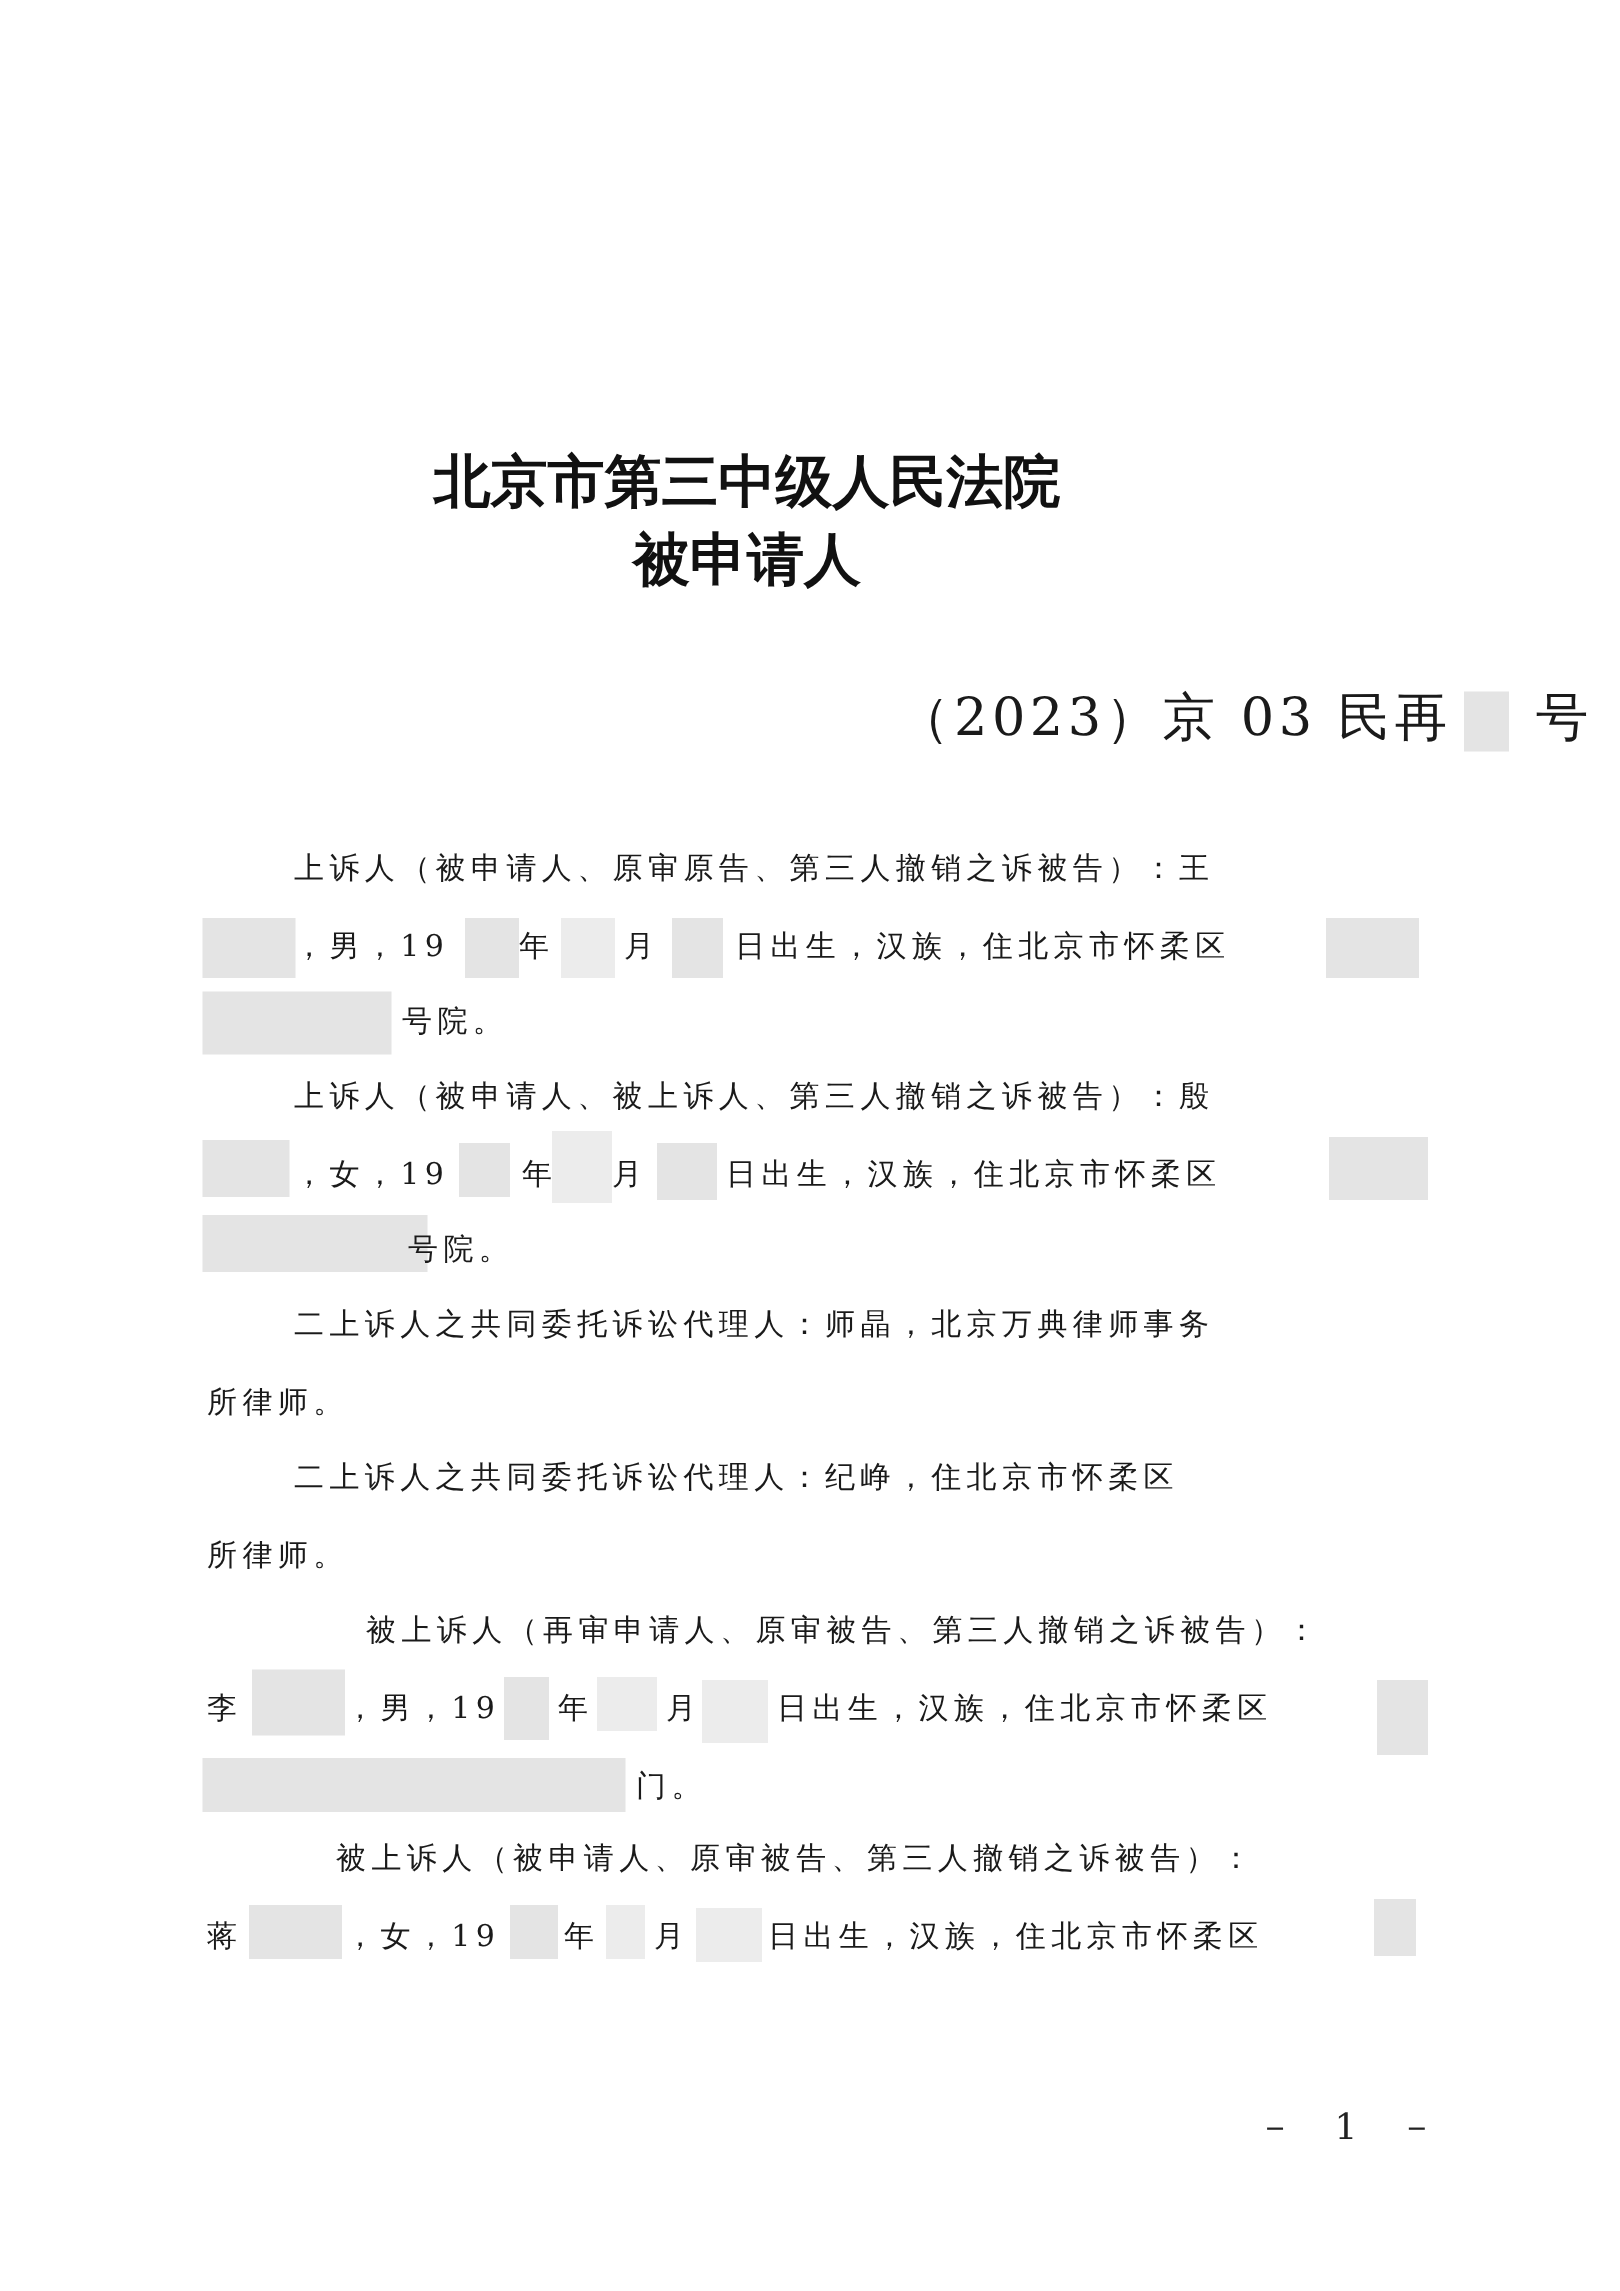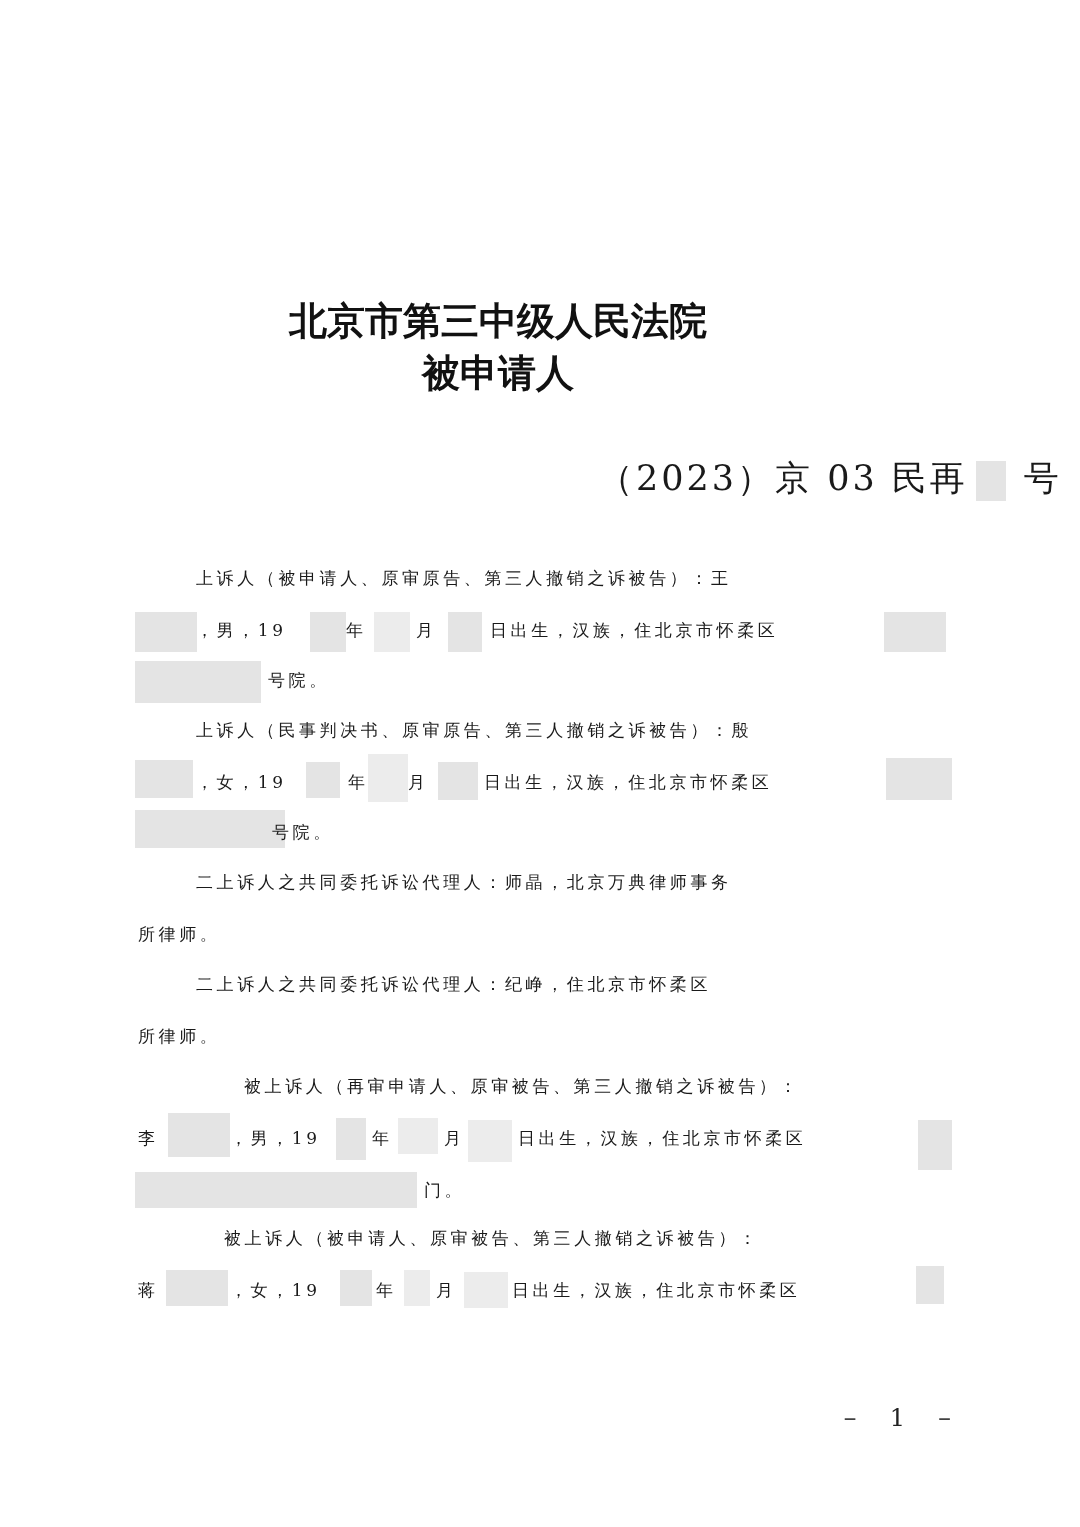--- a/index.html
+++ b/index.html
@@ -1,21 +1,21 @@
 <!DOCTYPE html>
 <html><head>
 <meta charset="utf-8">
 <style>
   html, body { margin: 0; padding: 0; background: #ffffff; }
   body { width: 1080px; height: 1527px; position: relative; overflow: hidden;
          font-family: "DejaVu Serif", "Liberation Serif", serif; color: #1a1a1a; }
   .title { position: absolute; left: 0; width: 900px; text-align: center;
            font-family: "DejaVu Serif", serif; font-weight: bold; font-size: 38px; letter-spacing: 0px; color: #111; margin-left: 48px; }
   .case-no { position: absolute; top: 455px; left: 598px; font-size: 35px; letter-spacing: 3px; white-space: nowrap; }
-  .line { position: absolute; font-size: 17px; white-space: nowrap; letter-spacing: 3.6px; line-height: 40px; }
+  .line { position: absolute; font-size: 20px; white-space: nowrap; letter-spacing: 3.6px; line-height: 40px; }
   .redact { display: inline-block; background: #e4e4e4; vertical-align: middle; }
   .redact.light { background: #ececec; }
   .abs { position: absolute; }
   .page-num { position: absolute; top: 1402px; left: 838px; font-size: 24px; letter-spacing: 10px; color: #222; }
 </style>
 </head>
 <body>
 
 <div>
 
@@ -32,21 +32,21 @@
   <div class="abs redact" style="top:612px;left:310px;width:36px;height:40px;"></div>
   <div class="line" style="top:610px;left:346px;">年</div>
   <div class="abs redact light" style="top:612px;left:374px;width:36px;height:40px;"></div>
   <div class="line" style="top:610px;left:416px;">月</div>
   <div class="abs redact" style="top:612px;left:448px;width:34px;height:40px;"></div>
   <div class="line" style="top:610px;left:490px;">日出生，汉族，住北京市怀柔区</div>
   <div class="abs redact" style="top:612px;left:884px;width:62px;height:40px;"></div>
   <div class="abs redact" style="top:661px;left:135px;width:126px;height:42px;"></div>
   <div class="line" style="top:660px;left:268px;">号院。</div>
 
-  <div class="line" style="top:710px;left:196px;">上诉人（民事判决书、原审原告、第三人撤销之诉被告）：殷</div>
+  <div class="line" style="top:710px;left:196px;">上诉人（被申请人、被上诉人、第三人撤销之诉被告）：殷</div>
   <div class="abs redact" style="top:760px;left:135px;width:58px;height:38px;"></div>
   <div class="line" style="top:762px;left:196px;">，女，19</div>
   <div class="abs redact" style="top:762px;left:306px;width:34px;height:36px;"></div>
   <div class="line" style="top:762px;left:348px;">年</div>
   <div class="abs redact light" style="top:754px;left:368px;width:40px;height:48px;"></div>
   <div class="line" style="top:762px;left:408px;">月</div>
   <div class="abs redact" style="top:762px;left:438px;width:40px;height:38px;"></div>
   <div class="line" style="top:762px;left:484px;">日出生，汉族，住北京市怀柔区</div>
   <div class="abs redact" style="top:758px;left:886px;width:66px;height:42px;"></div>
   <div class="abs redact" style="top:810px;left:135px;width:150px;height:38px;"></div>

